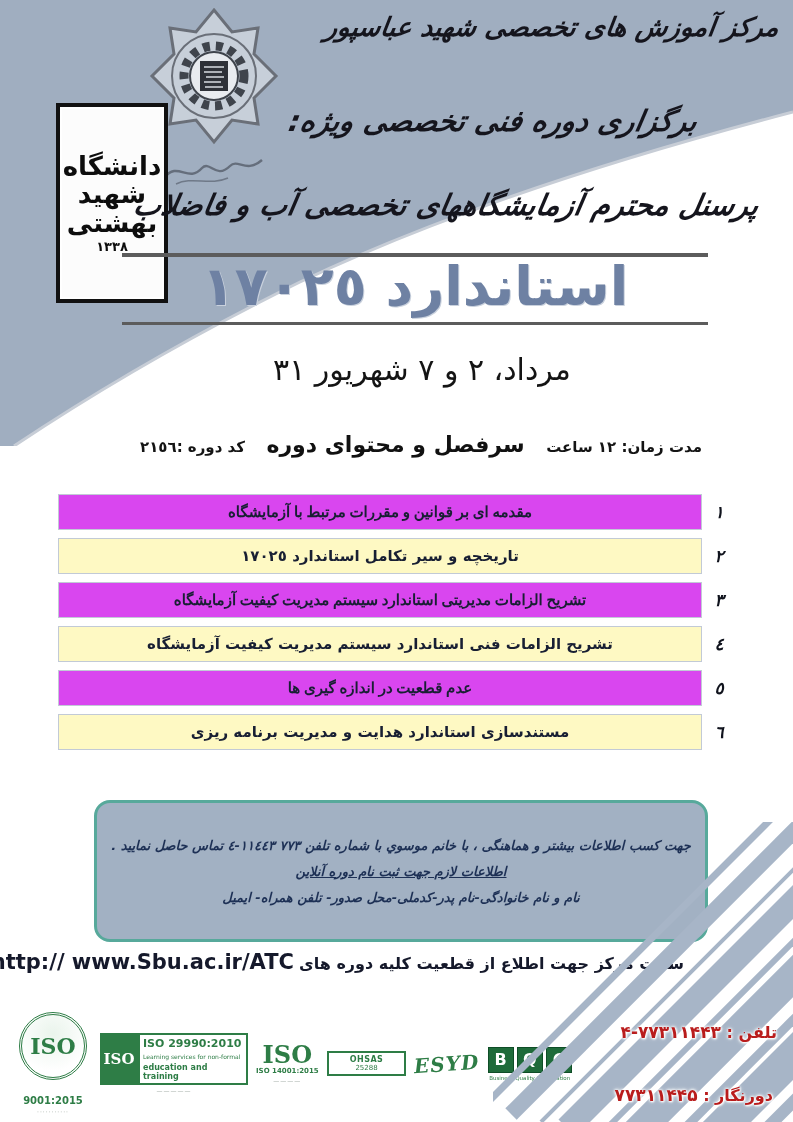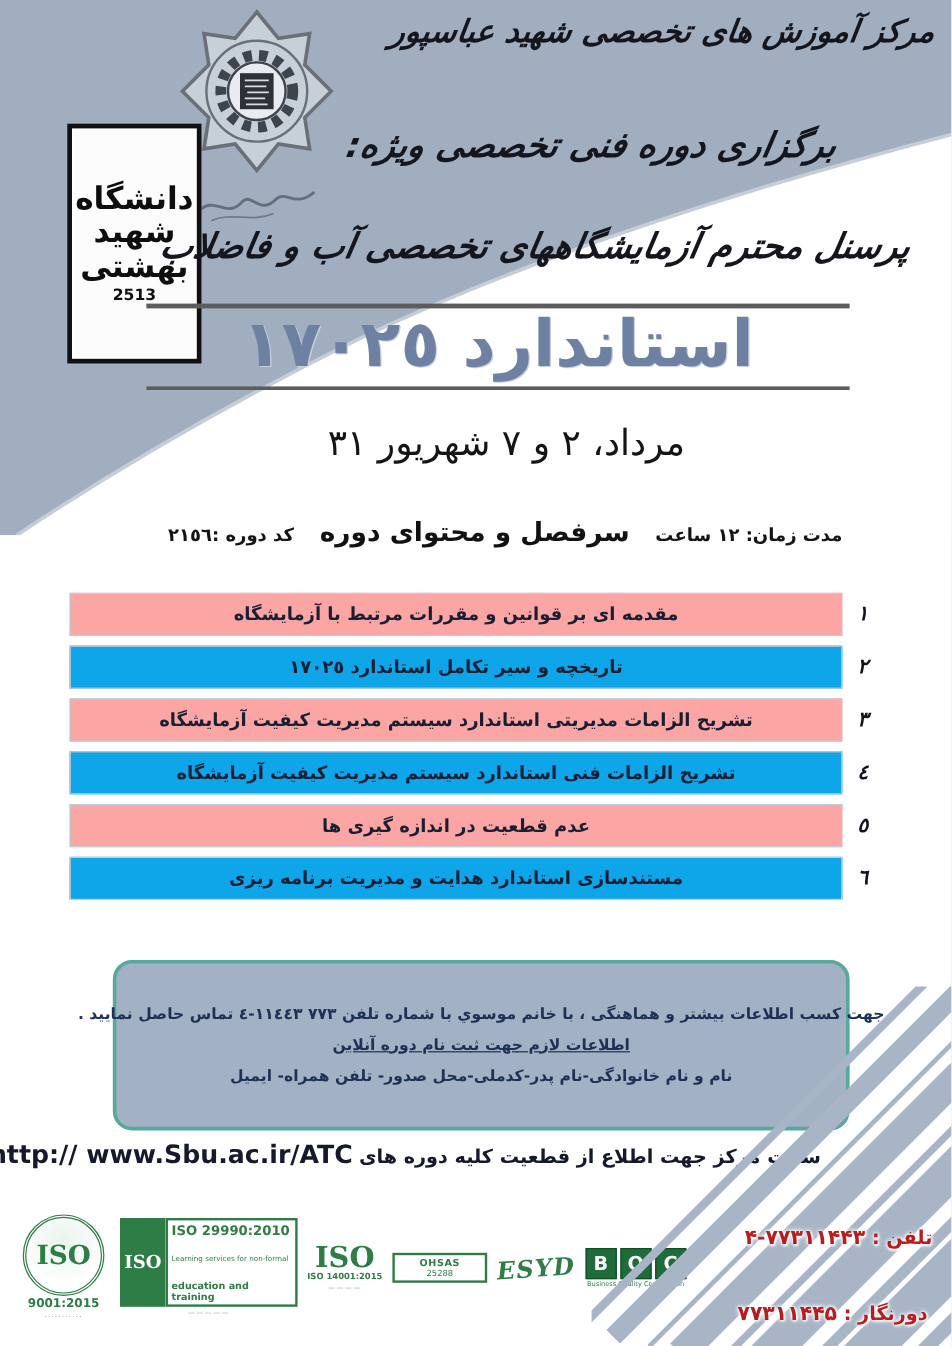--- a/index.html
+++ b/index.html
@@ -50,59 +50,59 @@
   .meta-title{font-size:22px;font-weight:bold;color:#111;white-space:nowrap;}
   
   .syllabus{position:absolute;top:494px;left:58px;width:678px;direction:rtl;}
   .syl-row{display:flex;align-items:stretch;margin-bottom:8px;direction:rtl;}
   .syl-num{
     width:34px;display:flex;align-items:center;justify-content:center;
     font-size:17px;font-style:italic;font-weight:bold;color:#10131d;
   }
   .syl-bar{
     flex:1;height:34px;display:flex;align-items:center;justify-content:center;
-    border:1px solid #c2cad6;background:#0ea5e9;
+    border:1px solid #c2cad6;background:#fef9c3;
     font-size:15px;font-weight:bold;color:#181f33;white-space:nowrap;
   }
-  .syl-row.shaded .syl-bar{background:#fca5a5;}
+  .syl-row.shaded .syl-bar{background:#d946ef;font-family:Liberation Serif, serif;}
   
   .info-box{
     position:absolute;top:800px;left:94px;width:608px;height:136px;
     background:#a2b1c3;border:3px solid #57a99b;border-radius:16px;
     display:flex;flex-direction:column;align-items:center;justify-content:center;
     gap:11px;direction:rtl;
   }
-  .info-line{font-size:13px;font-weight:bold;color:#1d3055;white-space:nowrap;}
+  .info-line{font-size:13px;font-weight:bold;color:#1d3055;white-space:nowrap;font-style:italic;}
   .info-line.u{text-decoration:underline;}
   
   .site-line{
     position:absolute;top:950px;left:36px;width:648px;text-align:center;
     direction:rtl;white-space:nowrap;color:#15192b;
   }
   .site-line .fa{font-size:16px;font-weight:bold;}
   .site-line .url{font-size:21px;font-weight:bold;direction:ltr;unicode-bidi:embed;}
   
   .logos{position:absolute;top:1012px;left:14px;display:flex;align-items:center;gap:8px;}
   .g{color:#2e7d46;}
   .iso9001{width:78px;text-align:center;}
   .iso9001 .ring{
     width:62px;height:62px;margin:0 auto;border:3px double #2e7d46;border-radius:50%;
     display:flex;align-items:center;justify-content:center;
     font-family:"DejaVu Serif",serif;font-weight:bold;font-size:22px;color:#2e7d46;
     background:radial-gradient(circle at 50% 30%, #eaf4ec 0%, #ffffff 70%);
   }
-  .iso9001 .cap{font-size:10px;font-weight:bold;margin-top:1px;}
+  .iso9001 .cap{font-size:10px;font-weight:bold;margin-top:15px;}
   .lbox{display:flex;align-items:stretch;}
   .lbox .dark{
     width:38px;background:#2e7d46;color:#fff;display:flex;align-items:center;justify-content:center;
     font-family:"DejaVu Serif",serif;font-weight:bold;font-size:15px;
   }
   .lbox .lite{
     width:100px;border:2px solid #2e7d46;background:#fff;padding:2px 3px;
-    display:flex;flex-direction:column;justify-content:center;gap:14px;
+    display:flex;flex-direction:column;justify-content:center;gap:3px;
   }
   .lbox .t1{font-size:11px;font-weight:bold;}
   .lbox .t2{font-size:6px;}
   .lbox .t3{font-size:8px;font-weight:bold;}
   .iso14001{text-align:center;}
   .iso14001 .big{font-family:"DejaVu Serif",serif;font-weight:bold;font-size:24px;line-height:1;}
   .iso14001 .cap{font-size:7px;font-weight:bold;}
   .ohsas{
     border:2px solid #2e7d46;padding:2px 21px;text-align:center;background:#fff;
   }
@@ -162,21 +162,21 @@
 
   <svg class="signature" width="110" height="40" viewBox="0 0 110 40">
     <path d="M6,28 C20,10 30,34 44,18 C52,10 58,30 72,16 C80,8 88,24 104,10" fill="none" stroke="#5a6370" stroke-width="2.4" opacity="0.85"></path>
     <path d="M18,34 C34,26 52,36 70,28" fill="none" stroke="#5a6370" stroke-width="1.4" opacity="0.7"></path>
   </svg>
 
   <div class="sbu-logo">
     <span class="sbu-word">دانشگاه</span>
     <span class="sbu-word">شهید</span>
     <span class="sbu-word">بهشتی</span>
-    <span class="sbu-year">2513</span>
+    <span class="sbu-year">۱۳۳۸</span>
   </div>
 
   <div class="callig callig-1">مرکز آموزش های تخصصی شهید عباسپور</div>
   <div class="callig callig-2">برگزاری دوره فنی تخصصی ویژه:</div>
   <div class="callig callig-3">پرسنل محترم آزمایشگاههای تخصصی آب و فاضلاب</div>
 
   <div class="big-title">
     <span>استاندارد ١٧٠٢٥</span>
   </div>
 

